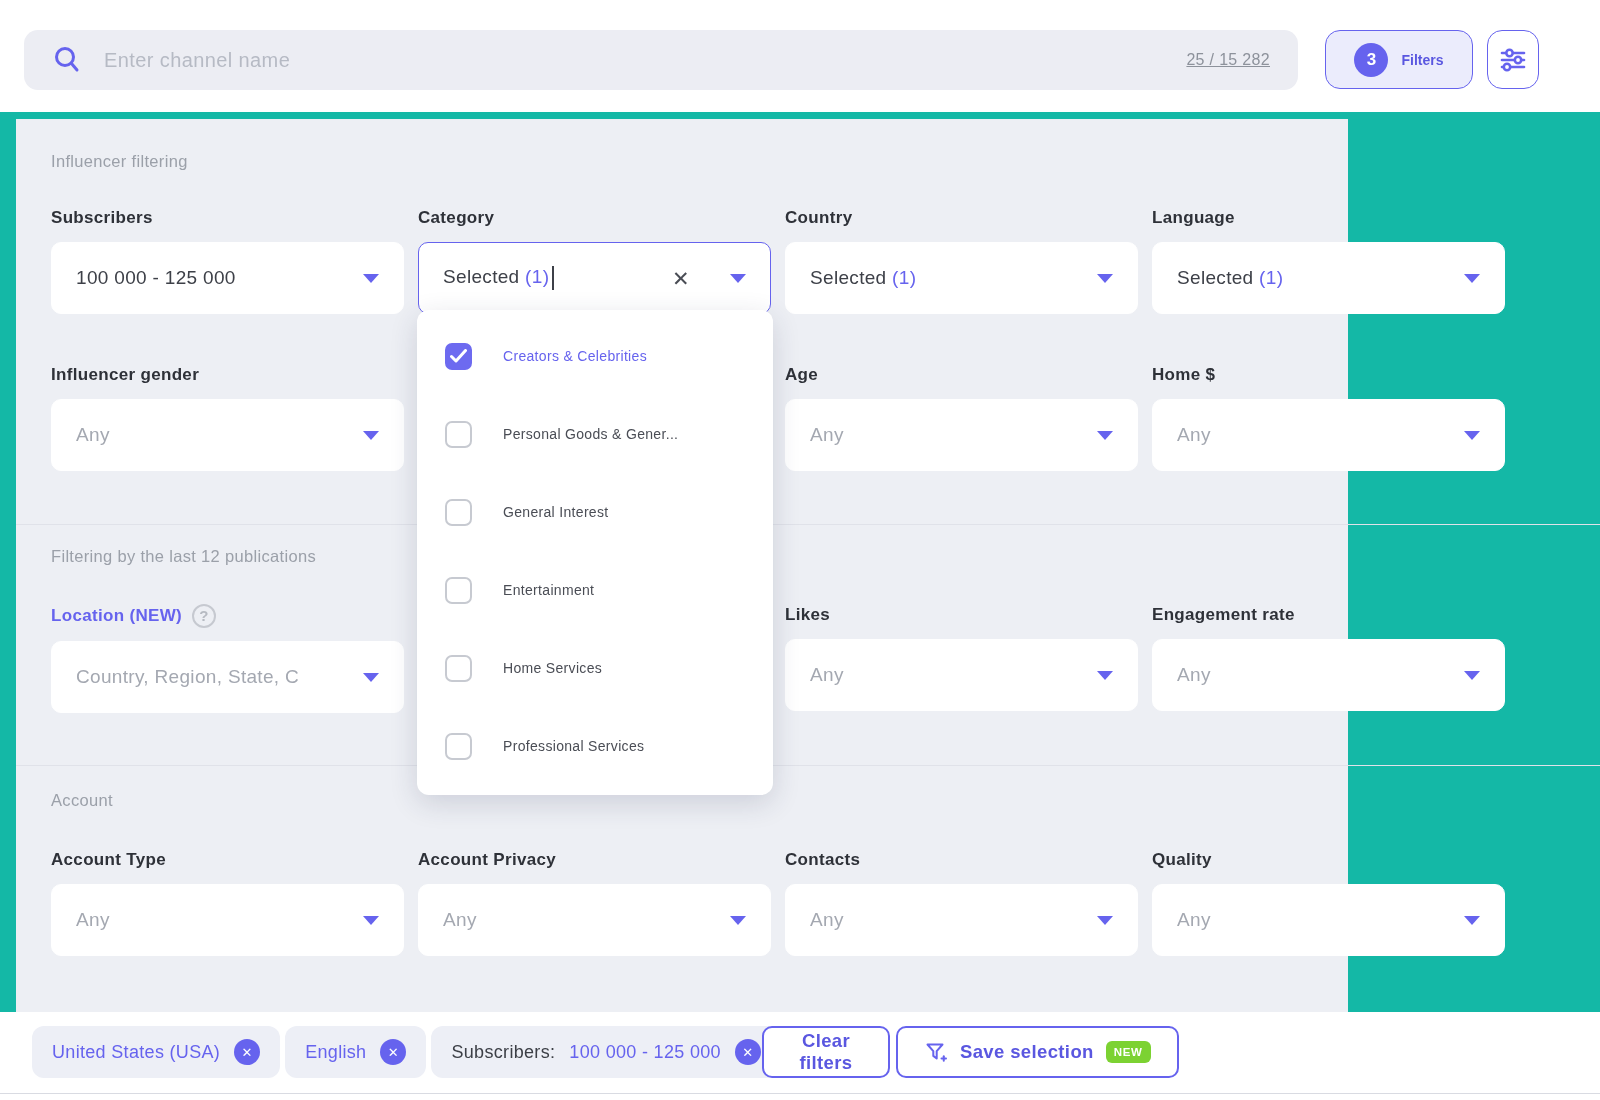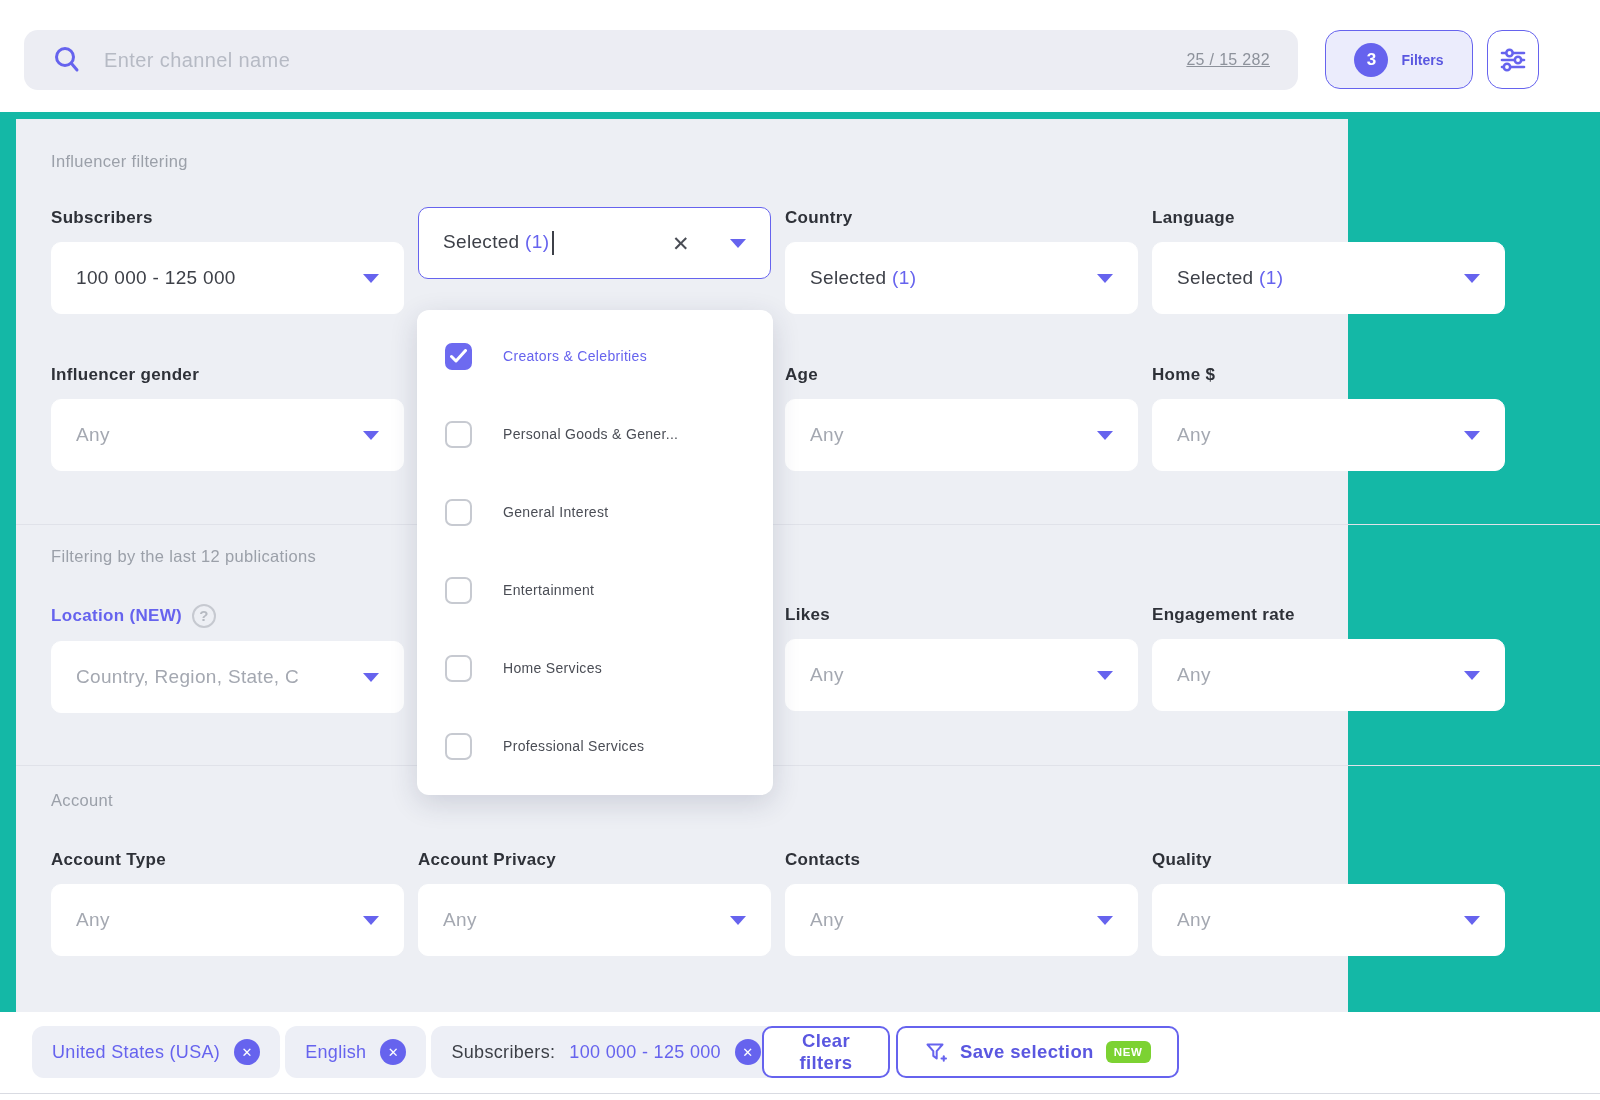--- a/index.html
+++ b/index.html
@@ -134,20 +134,21 @@
     <div class="row row1">
       <div class="fgroup">
         <div class="flabel">Subscribers</div>
         <div class="field">
           <span class="fvalue">100 000 - 125 000</span>
           <span class="caret"></span>
         </div>
       </div>
 
       <div class="fgroup">
+        <div class="flabel">Category</div>
         <div class="field active">
           <span class="fvalue"><span>Selected </span><span class="cnt">(1)</span><span class="cursor-bar"></span></span>
           <span class="clear-x">✕</span>
           <span class="caret"></span>
         </div>
       </div>
 
       <div class="fgroup">
         <div class="flabel">Country</div>
         <div class="field">

